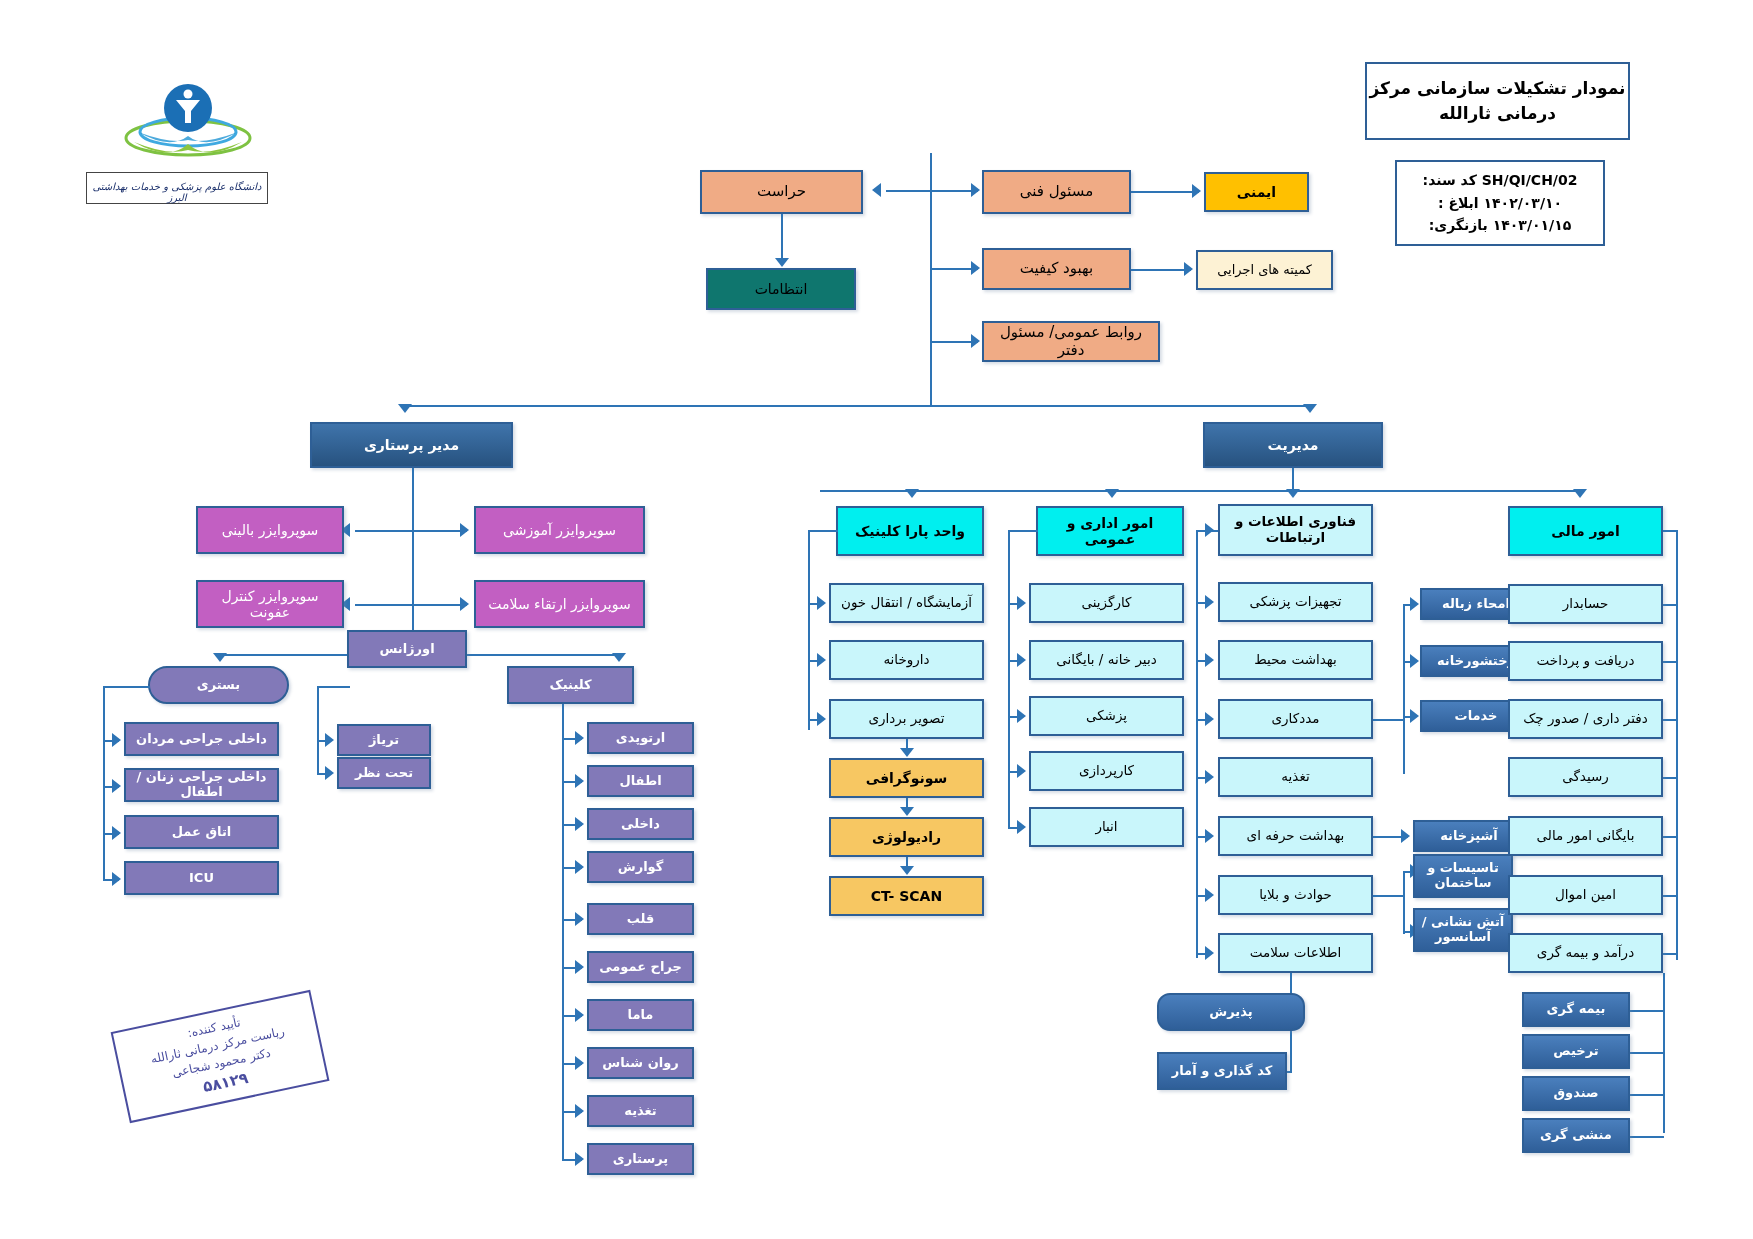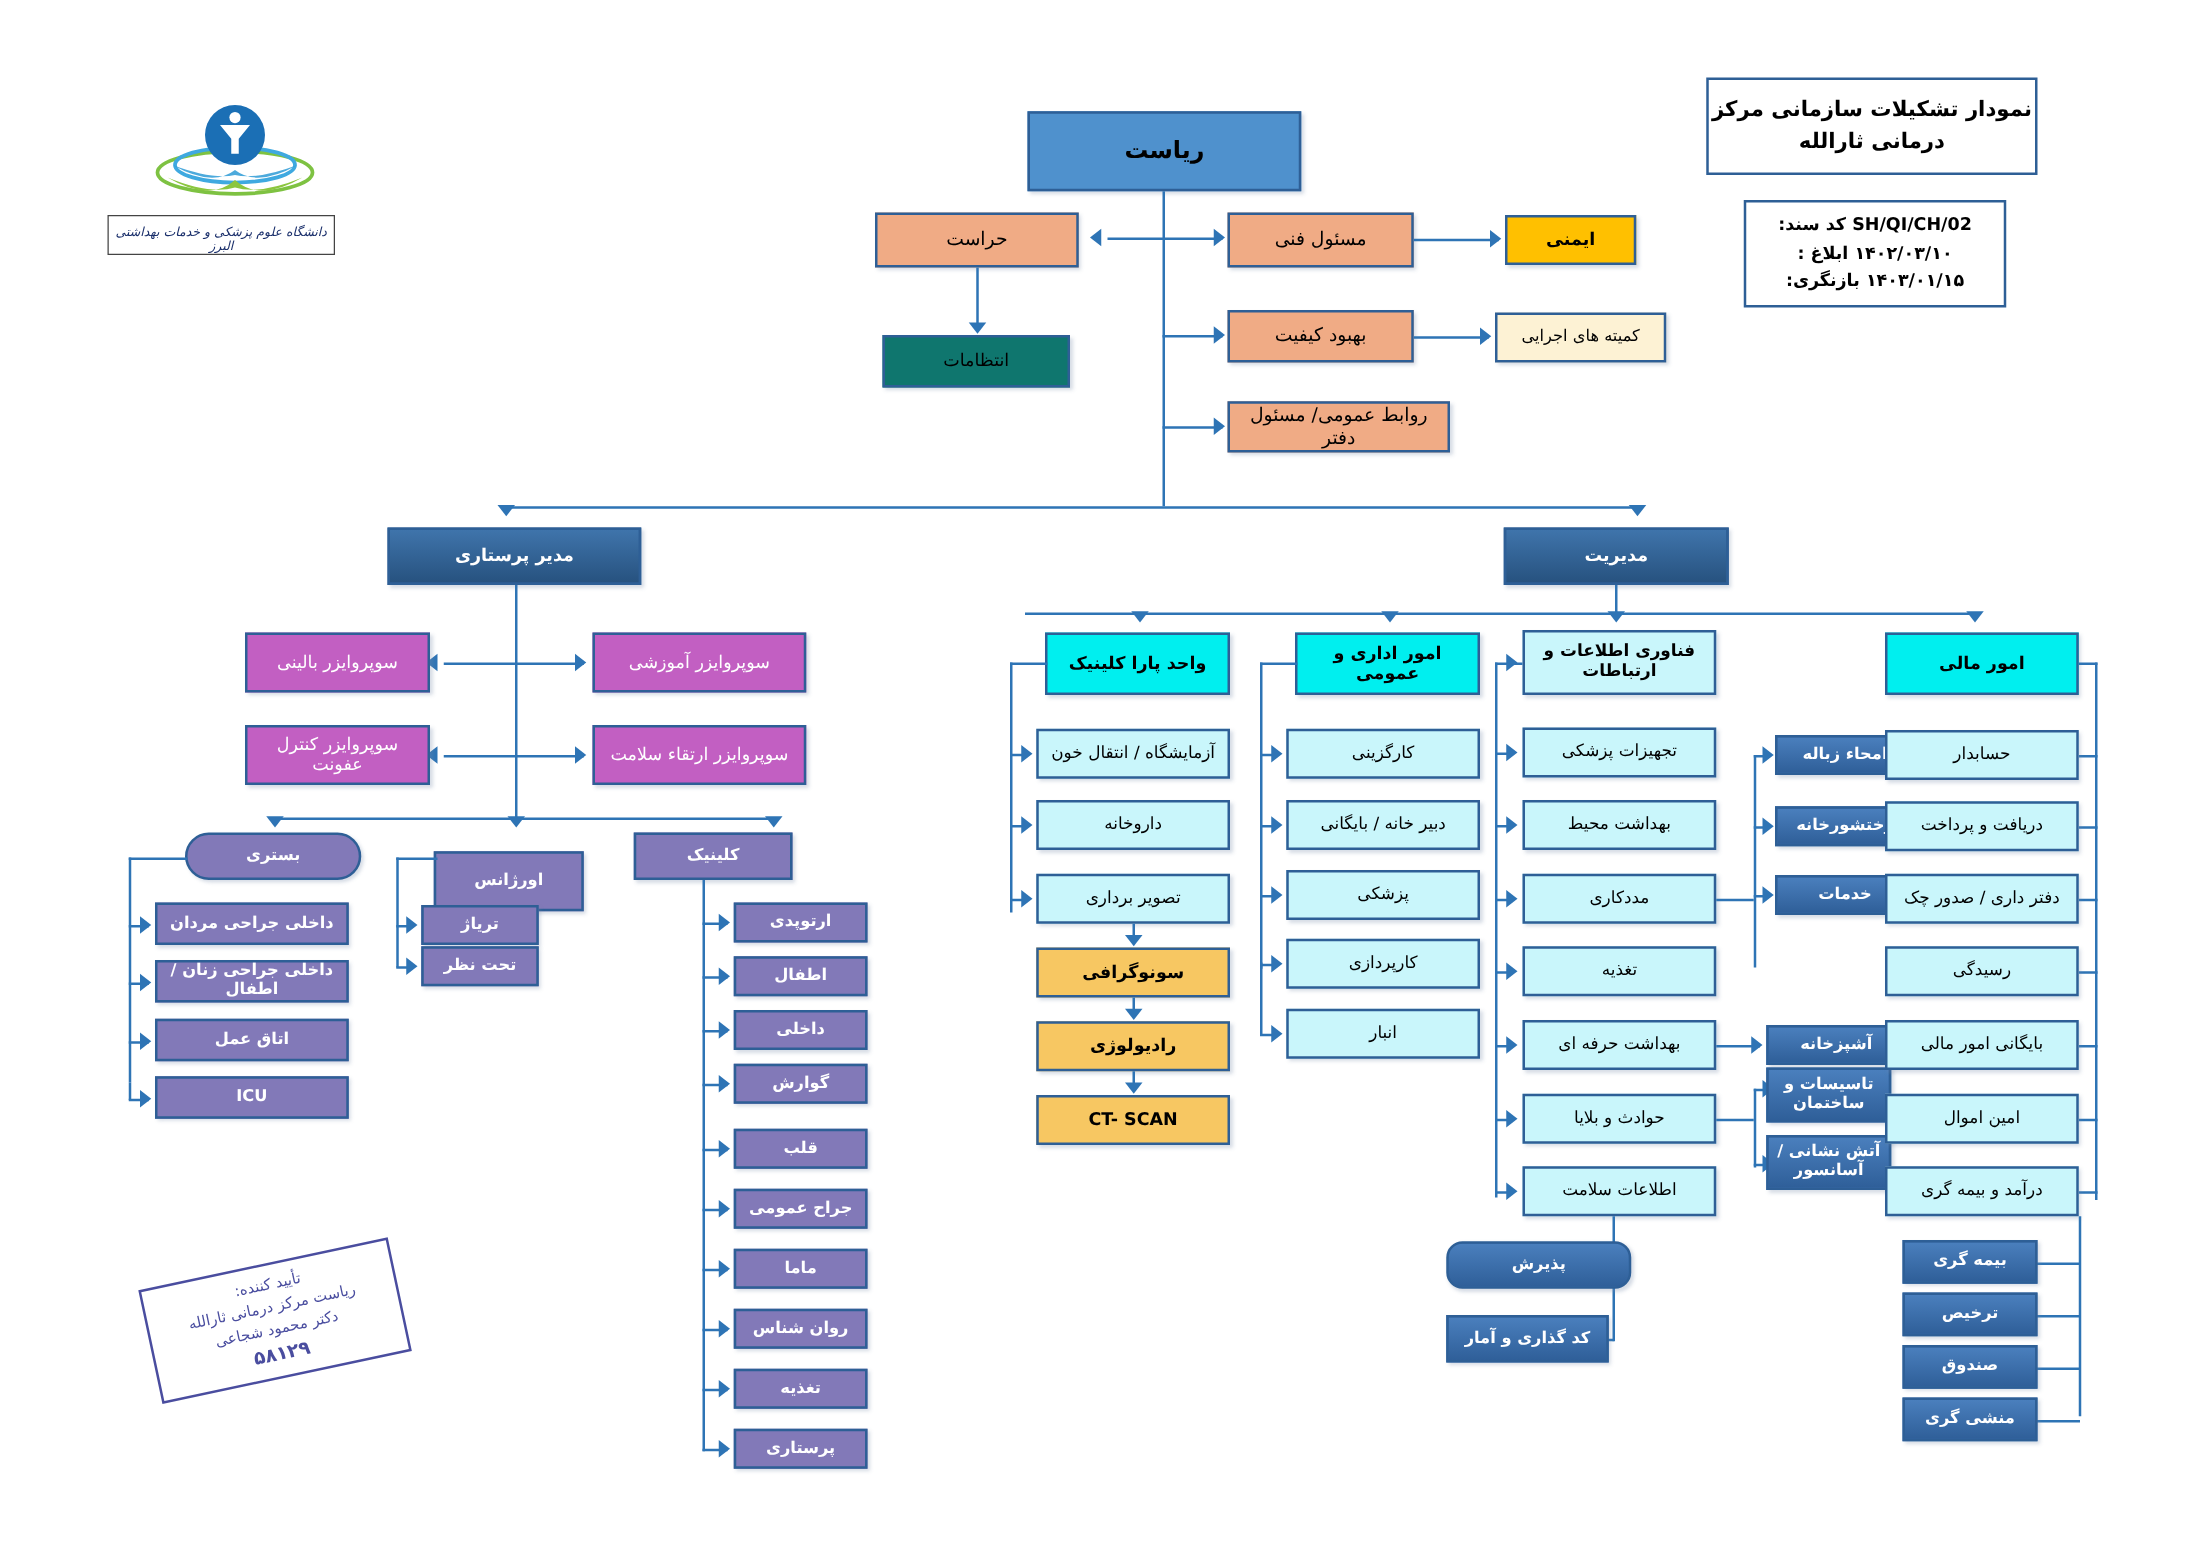--- a/index.html
+++ b/index.html
@@ -140,23 +140,20 @@
     <div class="code-row">
       <span>۱۴۰۲/۰۳/۱۰</span>
       <span>ابلاغ :</span>
     </div>
     <div class="code-row">
       <span>۱۴۰۳/۰۱/۱۵</span>
       <span>بازنگری:</span>
     </div>
   </div>
 
-  <div class="node t-riasat" style="left:822px; top:89px; width:219px; height:64px;">
-    <span>ریاست</span>
-  </div>
 
   <div class="ln lv" style="left:930px; top:153px; height:252px;"></div>
 
   <div class="ln lh" style="left:886px; top:190px; width:92px;"></div>
   <div class="arw arw-l" style="left:872px; top:183px;"></div>
   <div class="arw arw-r" style="left:971px; top:183px;"></div>
 
   <div class="node t-orange" style="left:700px; top:170px; width:163px; height:44px;">
     <span>حراست</span>
   </div>
@@ -224,21 +221,21 @@
   </div>
 
   <div class="ln lh" style="left:219px; top:654px; width:400px;"></div>
   <div class="arw arw-d" style="left:213px; top:653px;"></div>
   <div class="arw arw-d" style="left:406px; top:653px;"></div>
   <div class="arw arw-d" style="left:612px; top:653px;"></div>
 
   <div class="node t-purple" style="left:148px; top:666px; width:141px; height:38px;border-radius:19px;">
     <span>بستری</span>
   </div>
-  <div class="node t-purple" style="left:347px; top:681px; width:120px; height:48px;text-align:center;">
+  <div class="node t-purple" style="left:347px; top:630px; width:120px; height:38px;text-align:center;">
     <span>اورژانس</span>
   </div>
   <div class="node t-purple" style="left:507px; top:666px; width:127px; height:38px;">
     <span>کلینیک</span>
   </div>
 
   <div class="ln lv" style="left:103px; top:686px; height:180px;"></div>
   <div class="ln lh" style="left:103px; top:686px; width:47px;"></div>
   <div class="ln lh" style="left:103px; top:740px; width:16px;"></div>
   <div class="arw arw-r" style="left:112px; top:733px;"></div>

